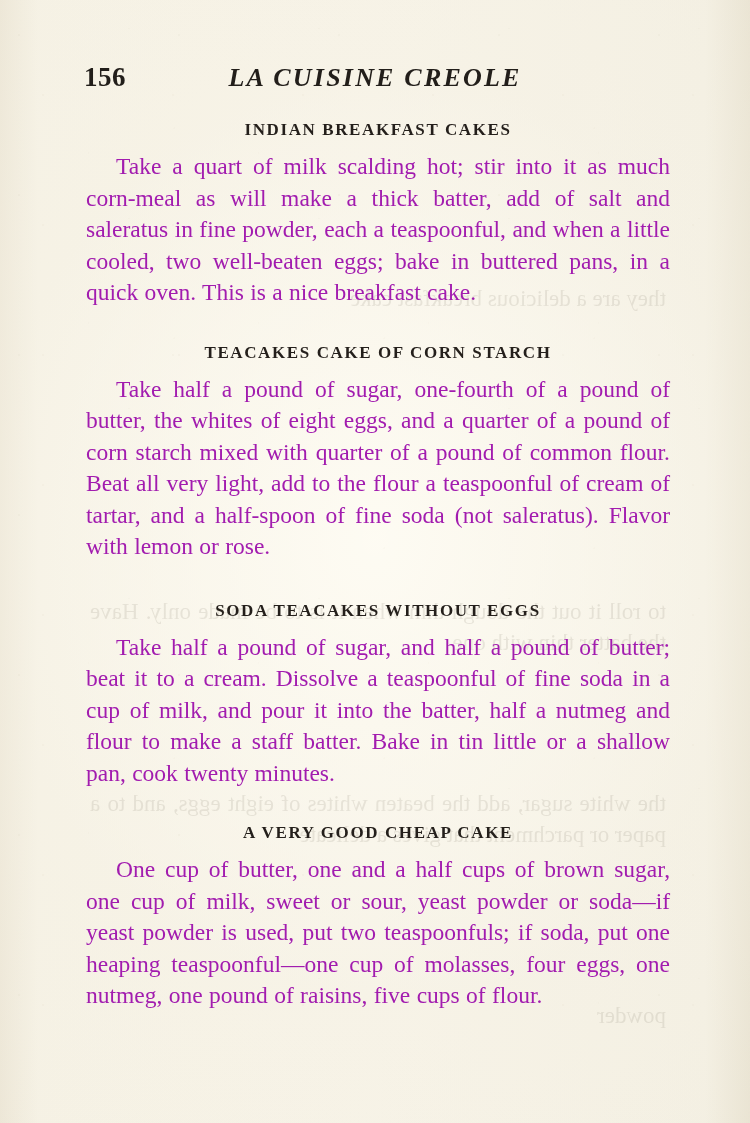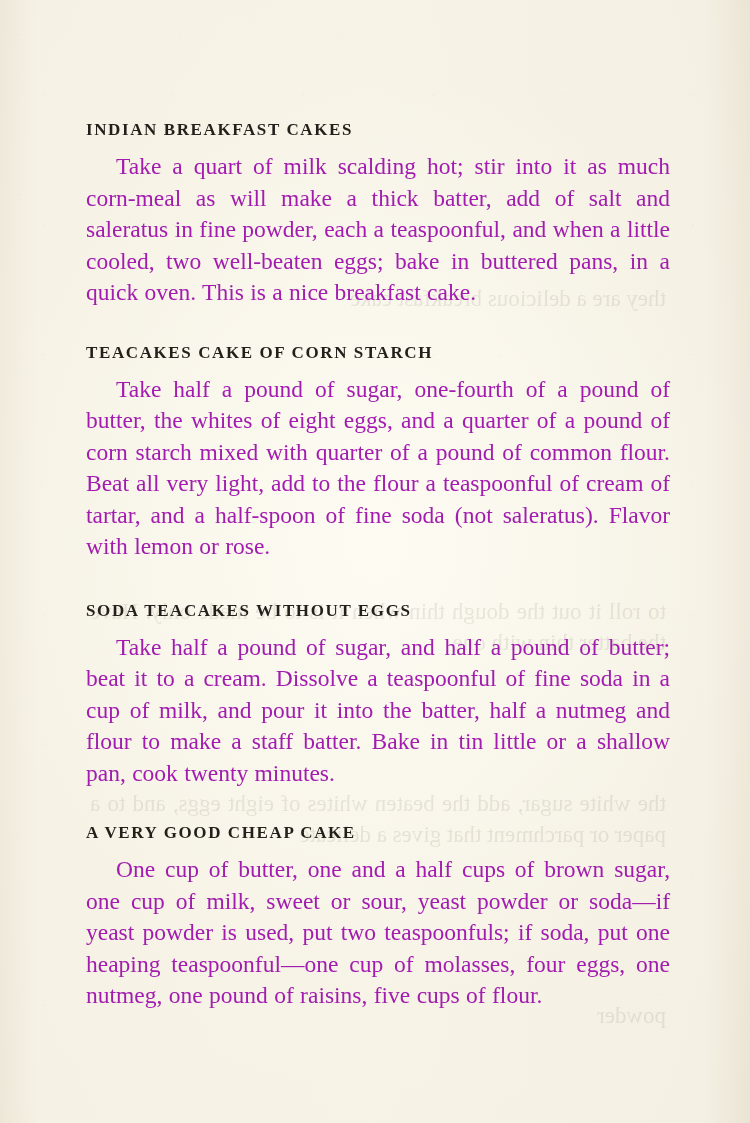--- a/index.html
+++ b/index.html
@@ -75,20 +75,21 @@
   .body-col {
     position: absolute;
     left: 86px;
     top: 120px;
     width: 584px;
   }
   .recipe {
     margin-bottom: 4px;
   }
   .recipe-title {
+    text-align: center;
     font-size: 17px;
     letter-spacing: 1.6px;
     font-weight: 600;
     color: #241f1b;
     margin: 0 0 11px 0;
   }
   .recipe-body {
     font-size: 23.5px;
     line-height: 31.5px;
     text-align: justify;
@@ -121,20 +122,24 @@
   .st-d { top: 1000px; }
 </style>
 </head>
 <body>
 
 <div class="page"></div>
 <div class="paper-texture"></div>
 
 <div class="content">
 
+  <div class="running-head">
+    <div class="folio">156</div>
+    <div class="book-title">LA CUISINE CREOLE</div>
+  </div>
 
   <div class="showthrough st-a">they are a delicious breakfast cake</div>
   <div class="showthrough st-b">to roll it out the dough thin when it is to be made only. Have the batter thin with one</div>
   <div class="showthrough st-c">the white sugar, add the beaten whites of eight eggs, and to a paper or parchment that gives a delicate</div>
   <div class="showthrough st-d">powder</div>
 
   <div class="body-col">
 
     <div class="recipe">
       <h2 class="recipe-title">INDIAN BREAKFAST CAKES</h2>

